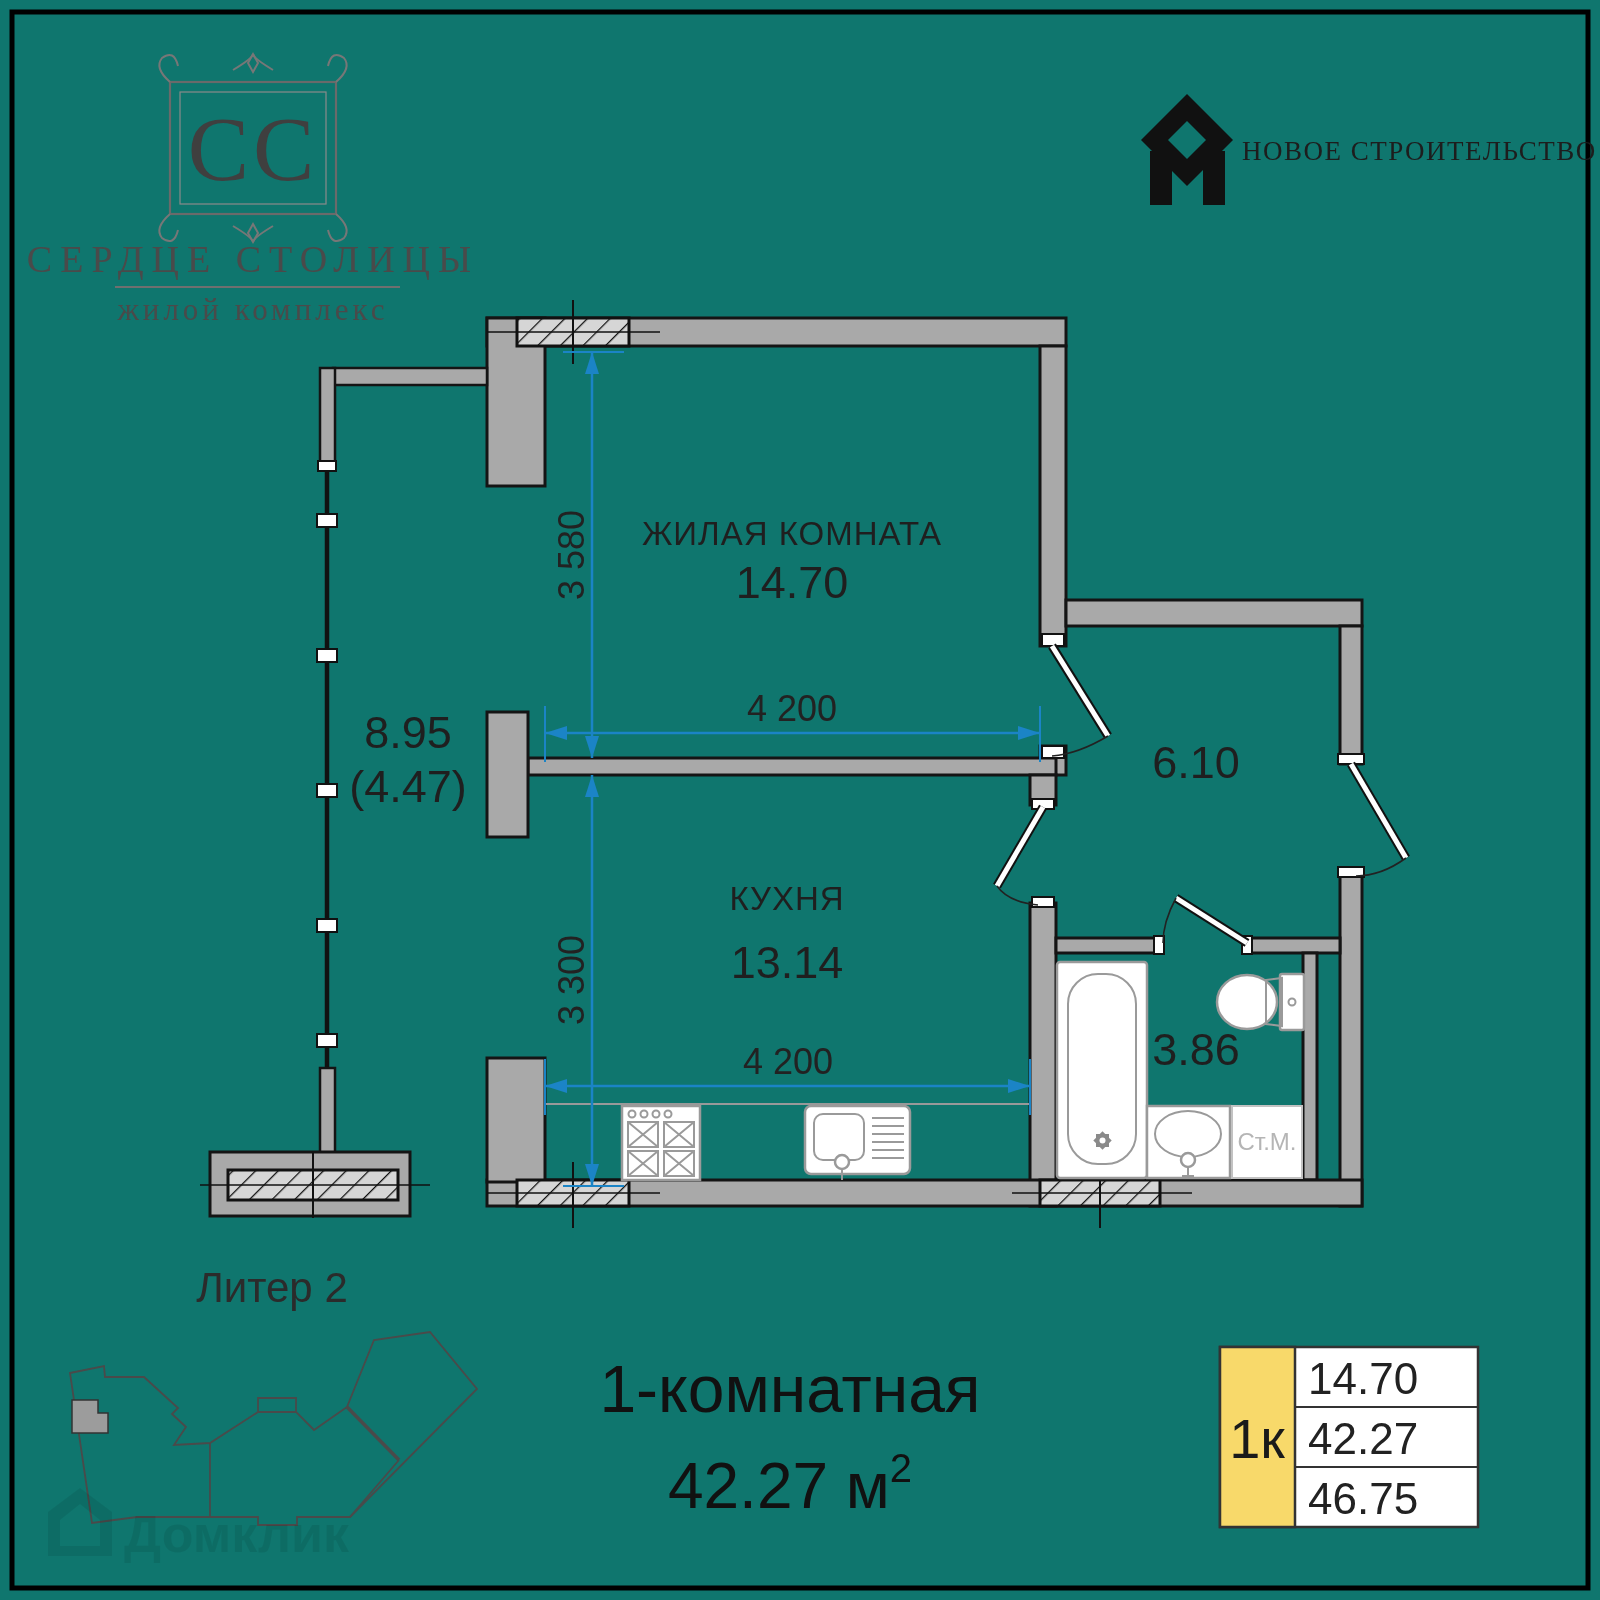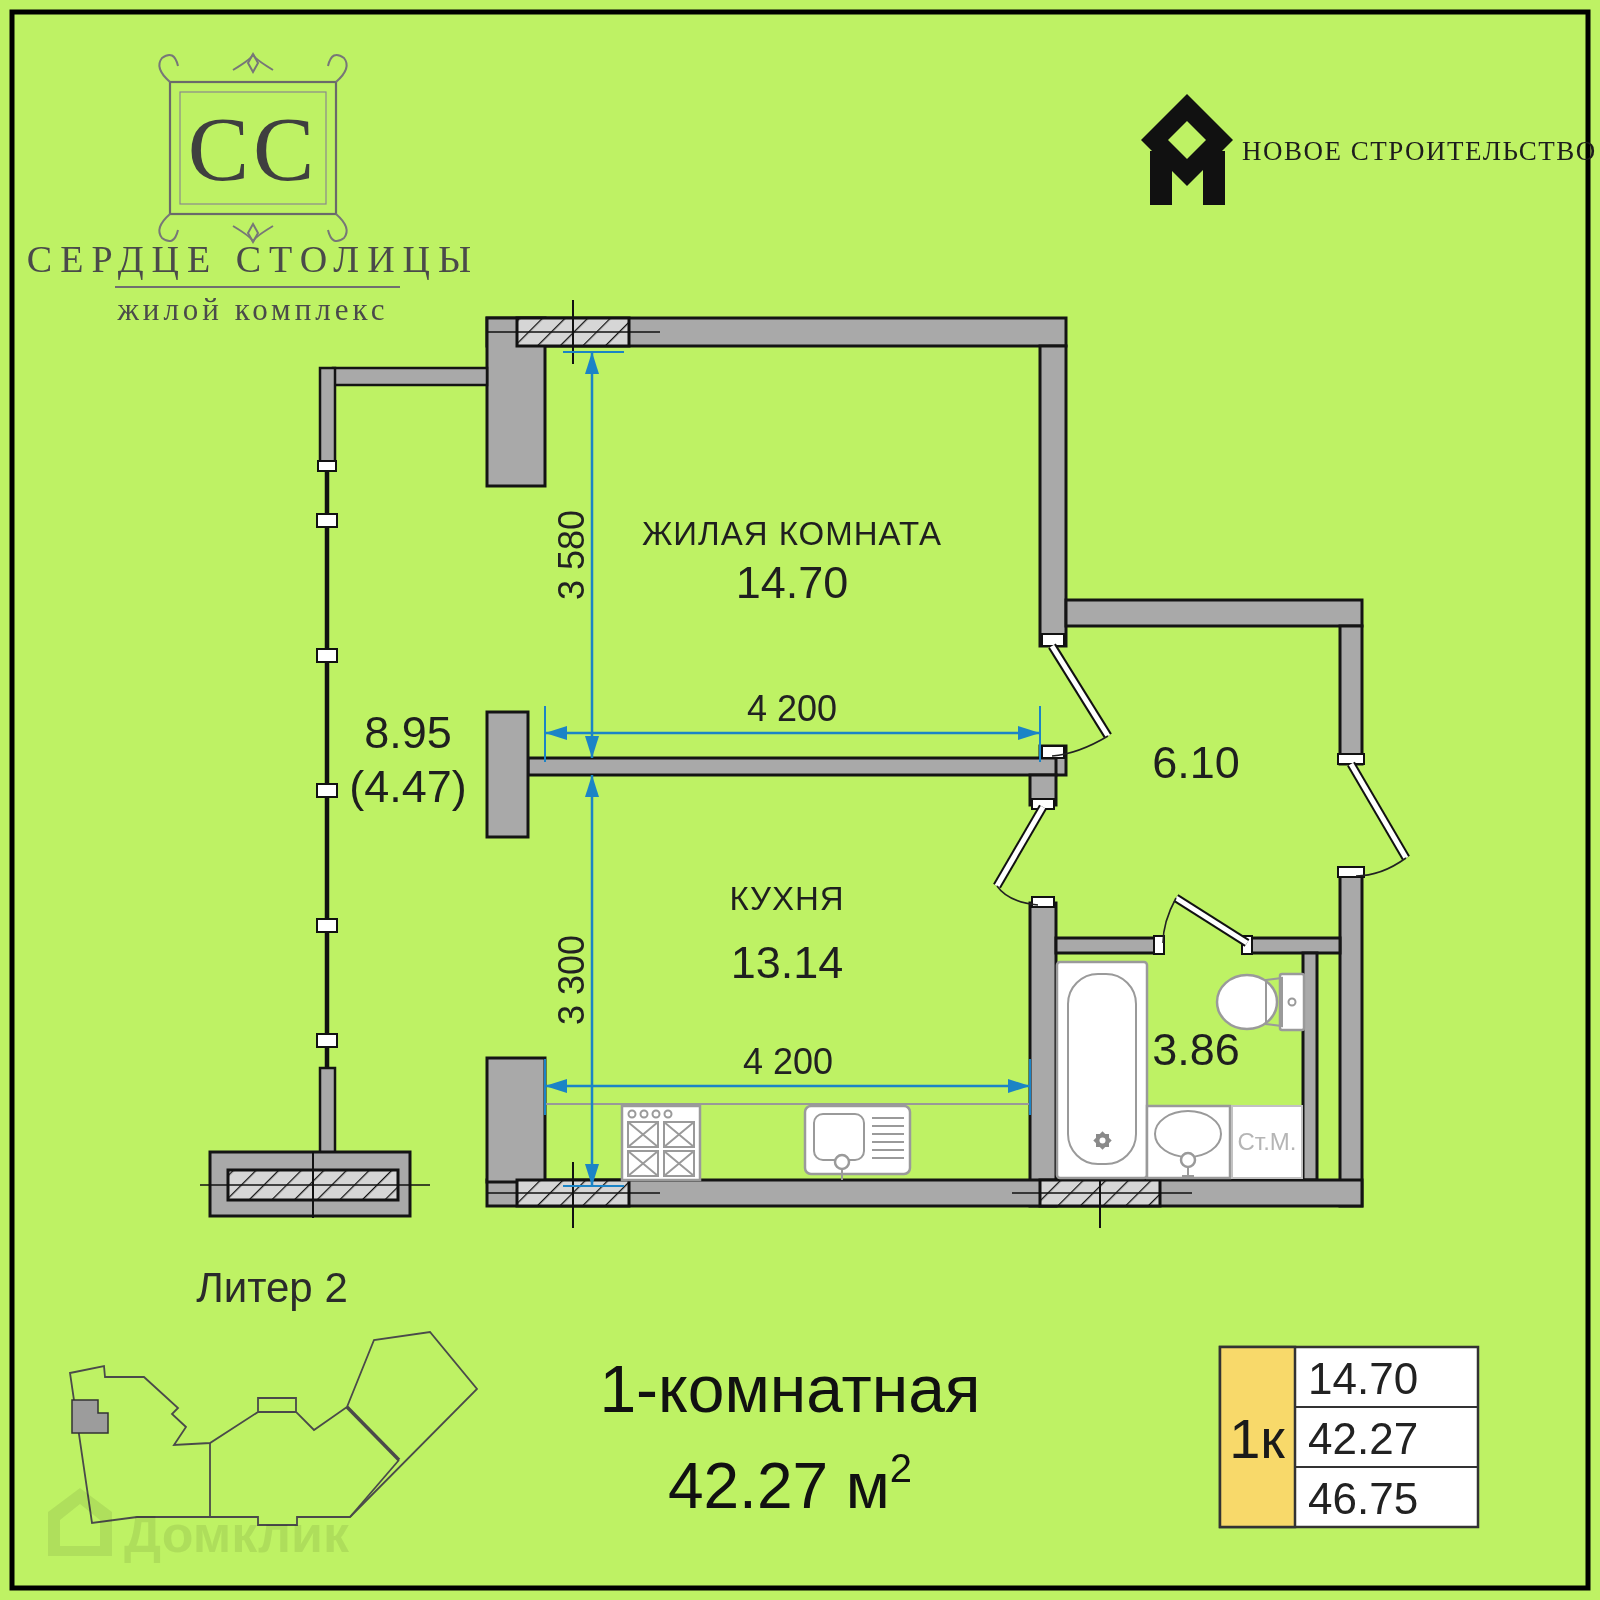--- a/index.html
+++ b/index.html
@@ -1,16 +1,16 @@
 <!DOCTYPE html>
 <html><head>
 <meta charset="utf-8">
 <style>
   html,body{margin:0;padding:0;background:#fff;}
-  .stage{position:relative;width:1600px;height:1600px;background:#bef264;font-family:"Liberation Sans",sans-serif;}
+  .stage{position:relative;width:1600px;height:1600px;background:#0f766e;font-family:"Liberation Sans",sans-serif;}
   svg{position:absolute;left:0;top:0;}
   .wall{fill:#a9a9a9;stroke:#141414;stroke-width:3;}
   .bwall{fill:#a9a9a9;stroke:#141414;stroke-width:2.5;}
   .winhatch{fill:url(#hatch);stroke:#111;stroke-width:3;}
   .dim{stroke:#1b84c6;stroke-width:2.5;fill:none;}
   .dimtick{stroke:#1b84c6;stroke-width:2;fill:none;}
   .dimarrow{fill:#1b84c6;stroke:none;}
   .dimlabel{font-family:"Liberation Sans",sans-serif;font-size:36px;fill:#222;}
   .roomname{font-family:"Liberation Sans",sans-serif;font-size:33px;fill:#1f1f1f;letter-spacing:1px;}
   .roomarea{font-family:"Liberation Sans",sans-serif;font-size:45px;fill:#1f1f1f;}

